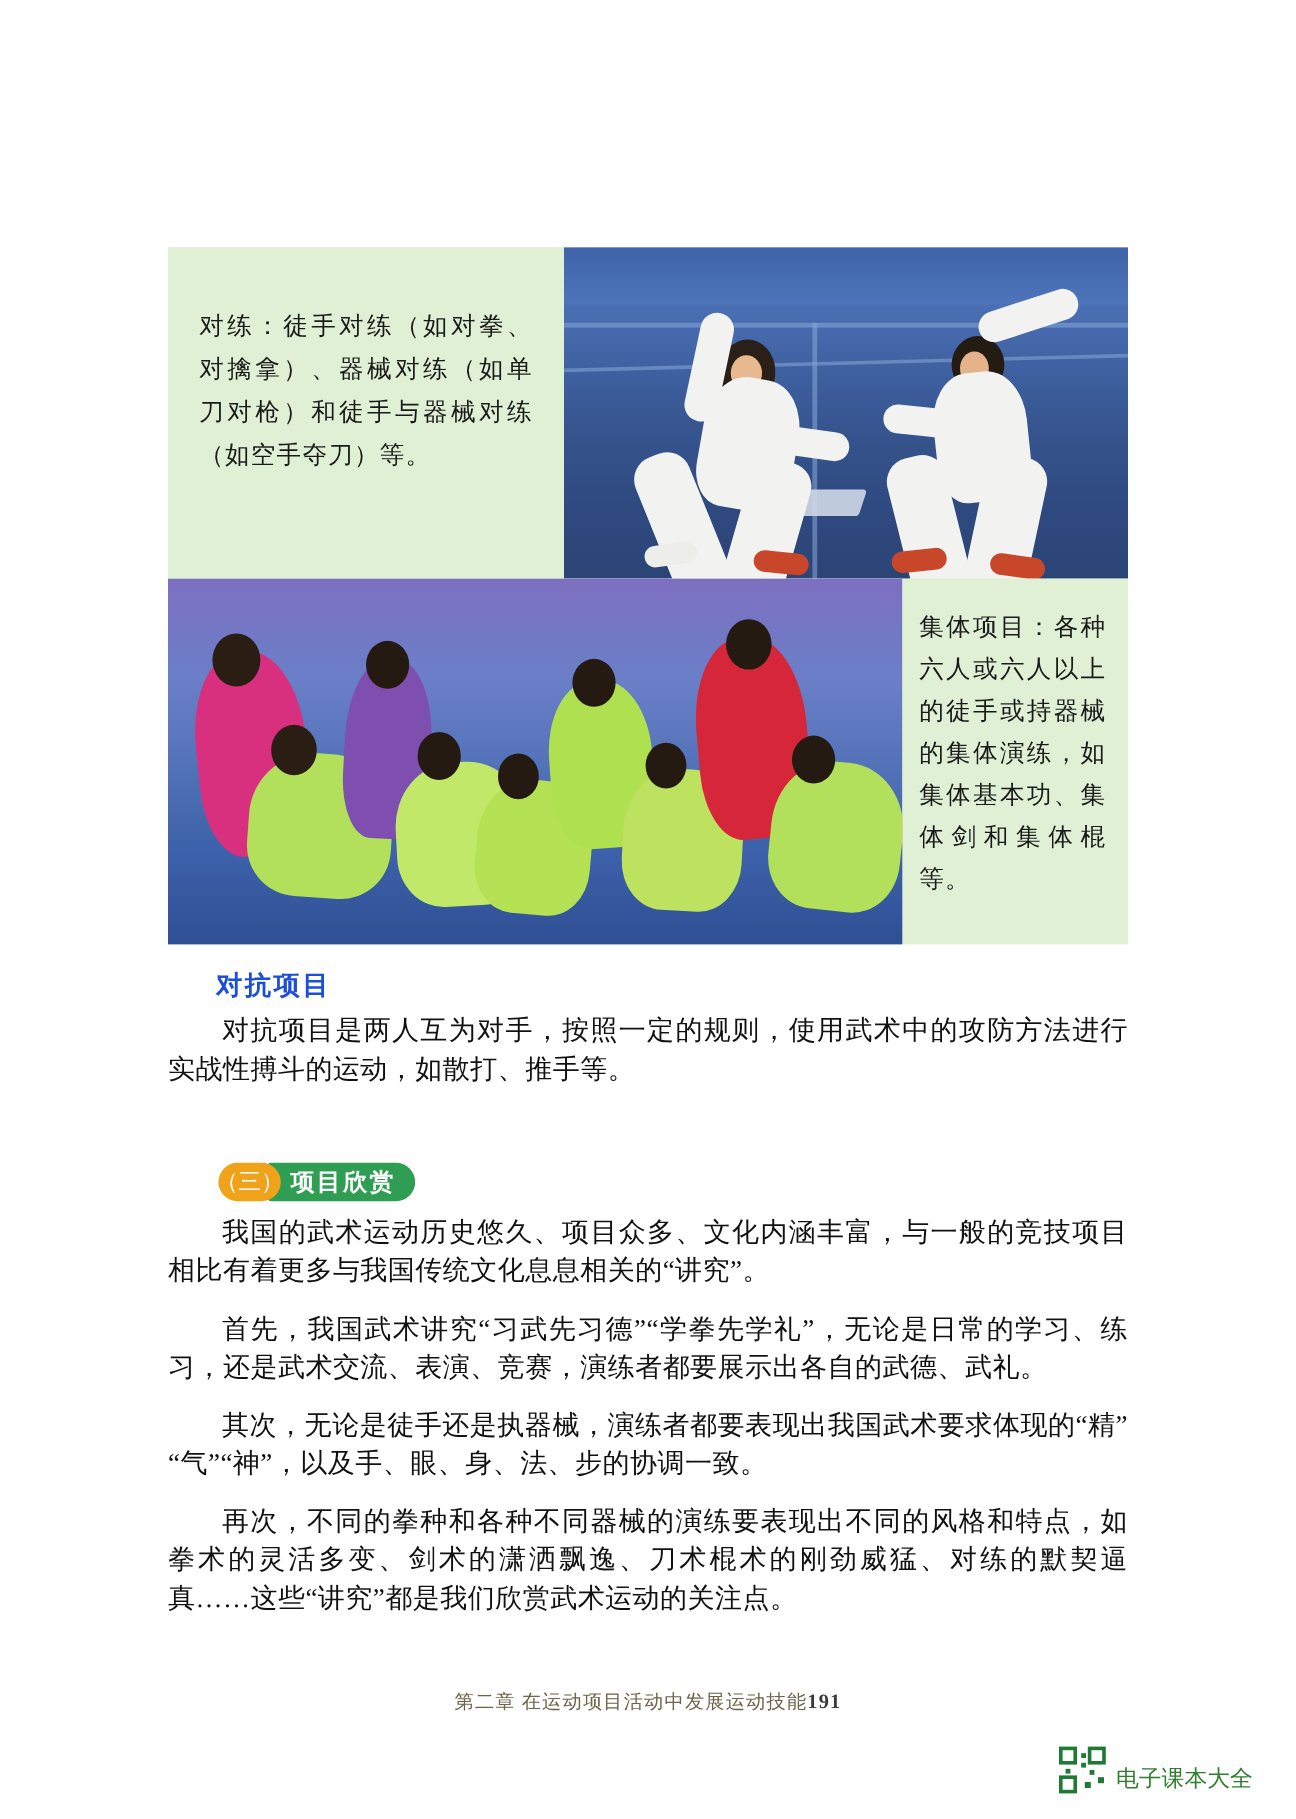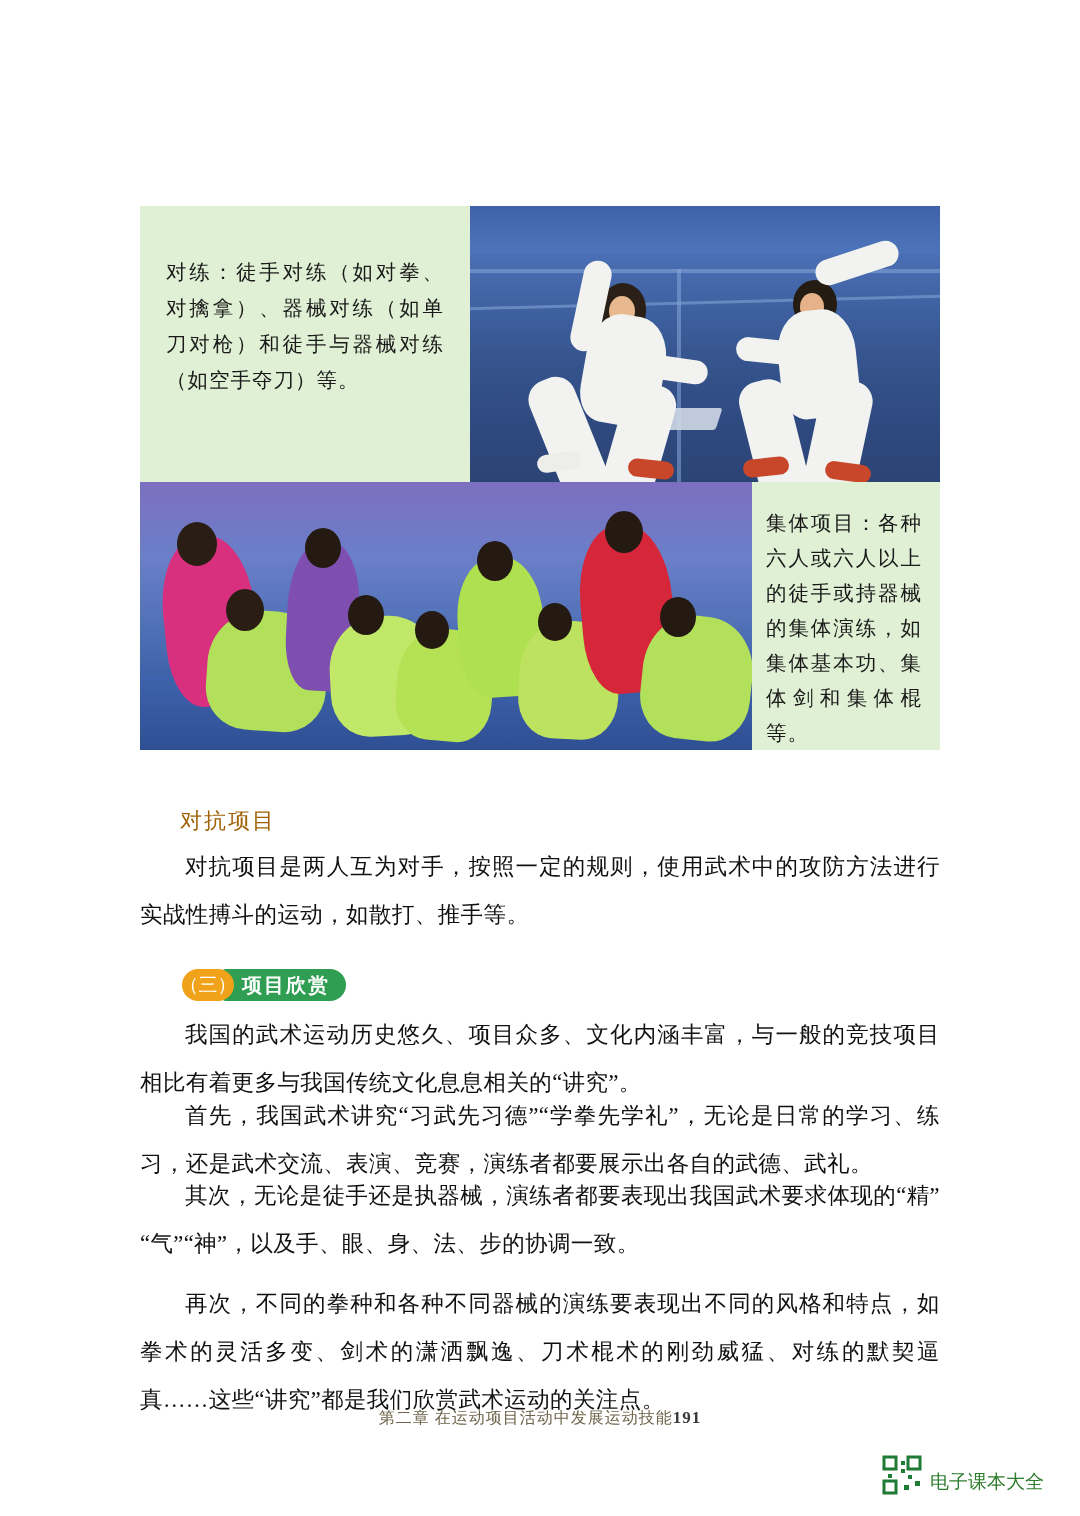--- a/index.html
+++ b/index.html
@@ -17,21 +17,21 @@
   }
   .fig1 .caption{
     width:330px;box-sizing:border-box;padding:48px 26px 0 26px;
     font-size:20.5px;line-height:36px;letter-spacing:1px;color:#1a1a1a;
     text-align:justify;
   }
   .fig1 .photo{flex:1;position:relative;overflow:hidden;}
 
   
   .fig2{
-    position:absolute;left:140px;top:482px;width:800px;height:268px;
+    position:absolute;left:140px;top:482px;width:800px;height:305px;
     background:#dff0d4;display:flex;
   }
   .fig2 .photo{width:612px;position:relative;overflow:hidden;}
   .fig2 .caption{
     flex:1;box-sizing:border-box;padding:24px 18px 0 14px;
     font-size:20.5px;line-height:35px;letter-spacing:1px;color:#1a1a1a;
     text-align:justify;
   }
 
   
@@ -46,25 +46,25 @@
   .white-suit{background:#f2f3f0;border-radius:40% 40% 30% 30%;}
 
   .ph2-bg{position:absolute;inset:0;
     background:linear-gradient(180deg,#7d6fc0 0%,#6a7fc8 28%,#5272b8 52%,#3f63a8 72%,#35549a 100%);}
   .ph2-floor{position:absolute;left:0;right:0;bottom:0;height:28%;
     background:linear-gradient(180deg,#3e63ad 0%,#2f4f93 100%);}
   .kid{position:absolute;border-radius:45% 45% 35% 35%;}
 
   
   .sub-head{
-    position:absolute;left:180px;top:806px;font-size:22px;font-weight:normal;
-    color:#a16207;letter-spacing:2px;font-family:"Liberation Sans",sans-serif;text-align:right;
+    position:absolute;left:180px;top:806px;font-size:22px;font-weight:bold;
+    color:#1d4ed8;letter-spacing:2px;font-family:"Liberation Sans",sans-serif;text-align:right;
   }
   .para{
-    position:absolute;font-size:22.5px;line-height:48px;letter-spacing:.4px;
+    position:absolute;font-size:22.5px;line-height:32px;letter-spacing:.4px;
     text-align:justify;text-indent:45px;color:#111;
   }
   .p1{left:140px;top:843px;width:800px;}
 
   .badge{
     position:absolute;left:182px;top:968px;height:34px;display:flex;align-items:center;
   }
   .badge .circle{
     width:52px;height:32px;border-radius:16px;background:#f0a31a;color:#ffffff;
     display:flex;align-items:center;justify-content:center;font-size:19px;
@@ -72,21 +72,21 @@
   }
   .badge .label{
     margin-left:-12px;padding:0 16px 0 20px;height:32px;display:flex;align-items:center;
     background:#2f9e52;color:#ffffff;font-size:20px;letter-spacing:2px;
     border-radius:4px 16px 16px 4px;font-family:Liberation Serif, serif;font-weight:bold;
   }
 
   .p2{left:140px;top:1011px;width:800px;}
   .p3{left:140px;top:1092px;width:800px;}
   .p4{left:140px;top:1172px;width:800px;}
-  .p5{left:140px;top:1252px;width:800px;margin-top:28px;}
+  .p5{left:140px;top:1252px;width:800px;}
 
   .footer{
     position:absolute;left:0;right:0;top:1408px;text-align:center;
     font-size:16px;color:#6d6349;letter-spacing:1px;
   }
   .footer .pg{color:#3a3a3a;font-weight:bold;margin-left:0;font-size:17px;font-family:Liberation Serif, serif;}
 
   .wm{
     position:absolute;right:36px;top:1455px;display:flex;align-items:flex-end;
     color:#2f7d2f;font-size:19px;font-family:"Liberation Sans",sans-serif;

